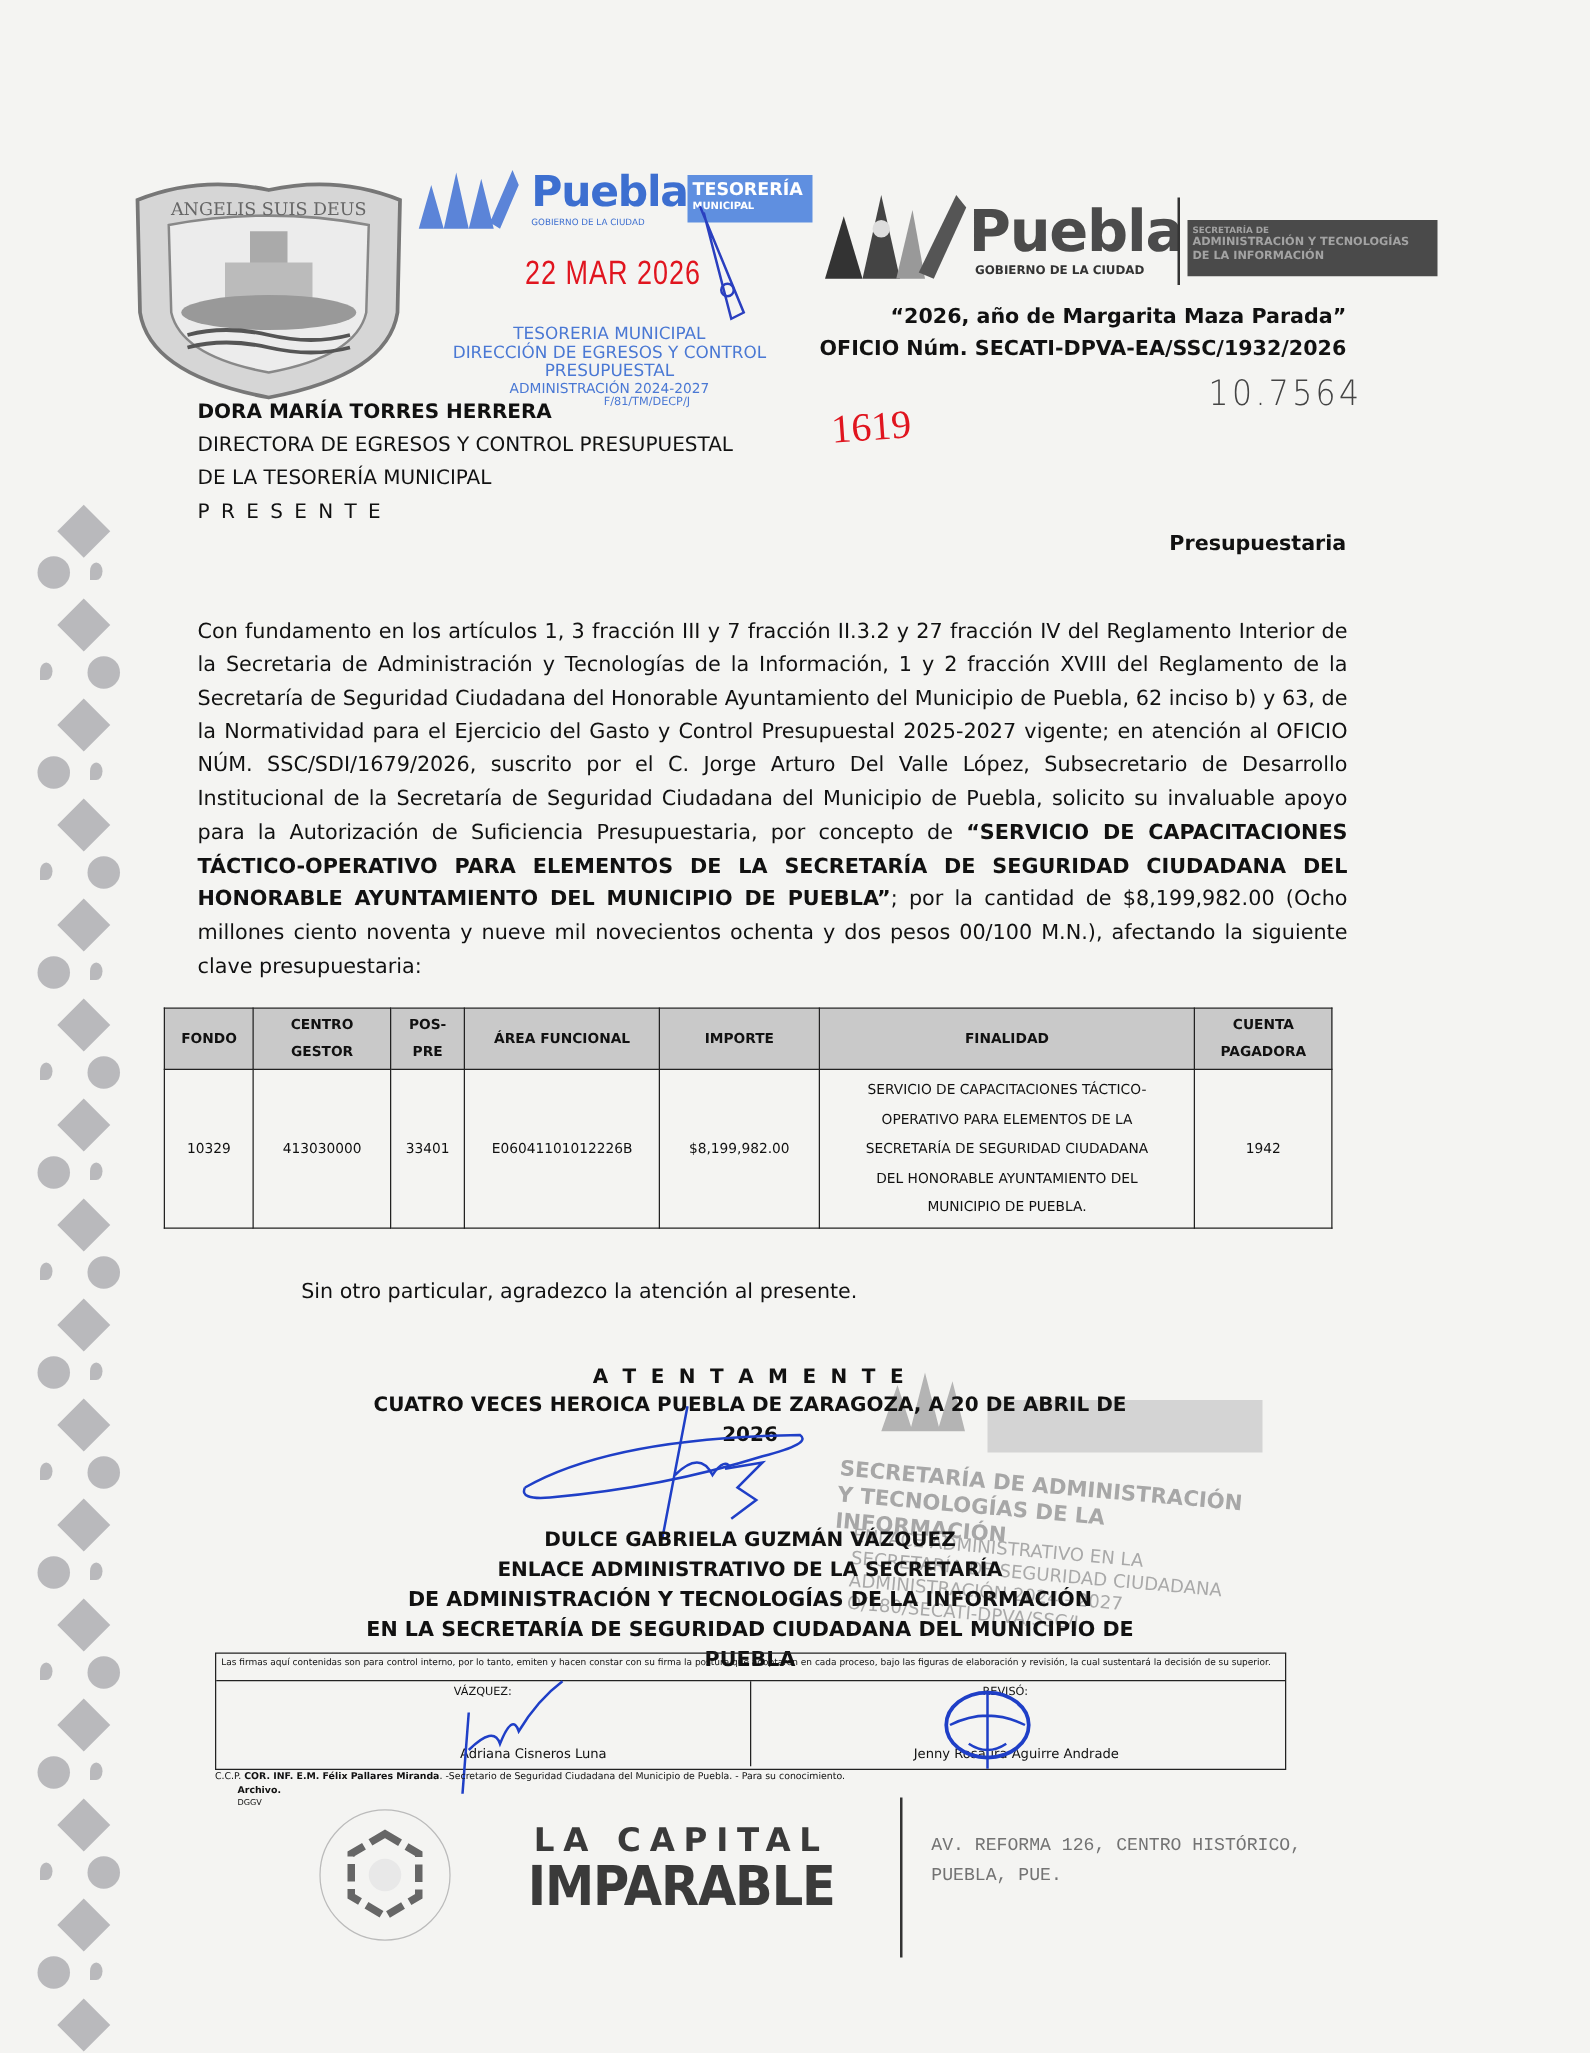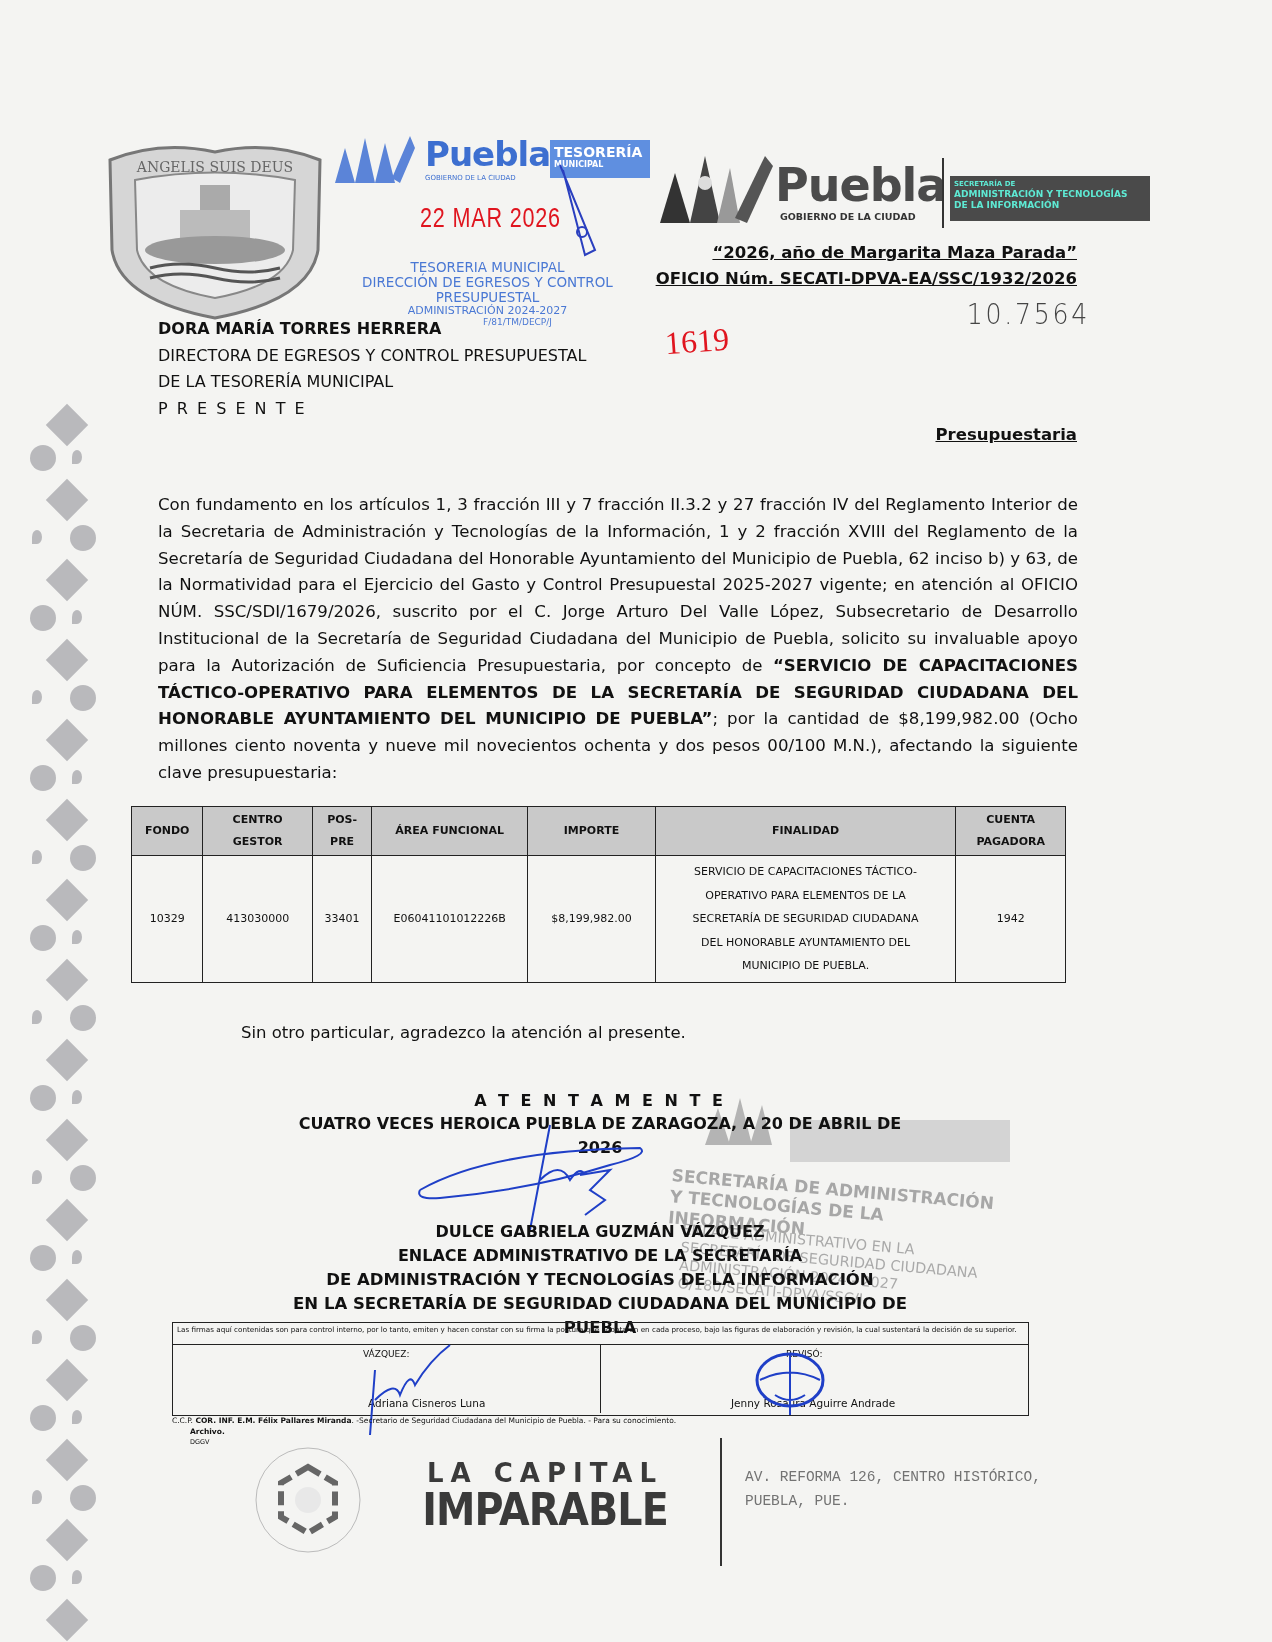--- a/index.html
+++ b/index.html
@@ -10,21 +10,21 @@
   .shape{position:absolute;background:#b9b9bc;}
   .diamond{width:30px;height:30px;transform:rotate(45deg);}
   .cloud{width:26px;height:26px;border-radius:50%;}
   .leaf{width:10px;height:14px;border-radius:50% 50% 50% 0;}
   
   .crest{left:100px;top:140px;width:230px;height:180px;}
   
   .puebla-word{font-family:"DejaVu Sans",sans-serif;font-weight:bold;letter-spacing:-1px;}
   .blue-stamp{color:#3d6fd0;}
   .stamp-text{font-family:"DejaVu Sans",sans-serif;text-align:center;color:#4a78d4;line-height:15px;}
-  .hdr-right{font-family:"DejaVu Sans",sans-serif;font-weight:bold;text-align:left;text-decoration:underline;}
+  .hdr-right{font-family:"DejaVu Sans",sans-serif;font-weight:bold;text-align:left;}
   .body-text{font-family:"DejaVu Sans",sans-serif;font-size:16.6px;line-height:26.8px;text-align:justify;}
   .caps-bold{font-weight:bold;}
   table.clave{border-collapse:collapse;font-family:"DejaVu Sans",sans-serif;font-size:11px;}
   table.clave th{background:#c9c9c9;font-weight:bold;border:1.5px solid #222;padding:2px 4px;line-height:22px;text-align:center;}
   table.clave td{border:1.5px solid #222;text-align:center;padding:2px 6px;line-height:23.5px;}
   .sig-block{font-family:"DejaVu Sans",sans-serif;font-weight:bold;text-align:center;}
   .firmas{border:1.5px solid #222;font-family:"DejaVu Sans",sans-serif;}
   .gray-stamp{color:#9a9a9a;font-family:"DejaVu Sans",sans-serif;font-weight:bold;}
   .mono{font-family:"Liberation Mono",monospace;}
 </style>
@@ -122,21 +122,21 @@
   <svg class="abs" style="left:0;top:0" width="120" height="80" viewBox="0 0 120 80">
     <path d="M5,75 L20,25 L35,75 Z" fill="#333"></path>
     <path d="M35,75 L50,8 L65,75 Z" fill="#444"></path>
     <circle cx="50" cy="35" r="7" fill="#ddd"></circle>
     <path d="M62,75 L75,20 L85,75 Z" fill="#999"></path>
     <path d="M80,70 L110,8 L118,18 L92,75 Z" fill="#555"></path>
   </svg>
   <div class="abs puebla-word" style="left:120px;top:10px;font-size:46px;color:#4b4b4b;">Puebla</div>
   <div class="abs" style="left:125px;top:63px;font-size:9.5px;font-weight:bold;color:#333;font-family:'DejaVu Sans',sans-serif;">GOBIERNO DE LA CIUDAD</div>
   <div class="abs" style="left:287px;top:10px;width:2px;height:70px;background:#333;"></div>
-  <div class="abs" style="left:295px;top:28px;width:200px;height:45px;background:#4a4a4a;color:#5eead4;font-family:'DejaVu Sans',sans-serif;font-weight:bold;padding:4px 4px 0;box-sizing:border-box;">
+  <div class="abs" style="left:295px;top:28px;width:200px;height:45px;background:#4a4a4a;color:#a3a3a3;font-family:'DejaVu Sans',sans-serif;font-weight:bold;padding:4px 4px 0;box-sizing:border-box;">
     <div style="font-size:7px;line-height:9px">SECRETARÍA DE</div>
     <div style="font-size:9px;line-height:11px;white-space:nowrap">ADMINISTRACIÓN Y TECNOLOGÍAS</div>
     <div style="font-size:9px;line-height:11px">DE LA INFORMACIÓN</div>
   </div>
 </div>
 
 <div class="abs hdr-right" style="right:195px;top:243px;font-size:16.5px;">“2026, año de Margarita Maza Parada”</div>
 <div class="abs hdr-right" style="right:195px;top:269px;font-size:16.5px;">OFICIO Núm. SECATI-DPVA-EA/SSC/1932/2026</div>
 <div class="abs" style="left:960px;top:298px;font-family:'DejaVu Sans',sans-serif;font-size:28px;color:#444;font-weight:100;letter-spacing:3px;transform:scaleX(0.9);">10.7564</div>
 <div class="abs" style="left:665px;top:323px;font-family:'Liberation Serif',serif;font-size:32px;color:#e0151f;transform:rotate(-4deg);">1619</div>

